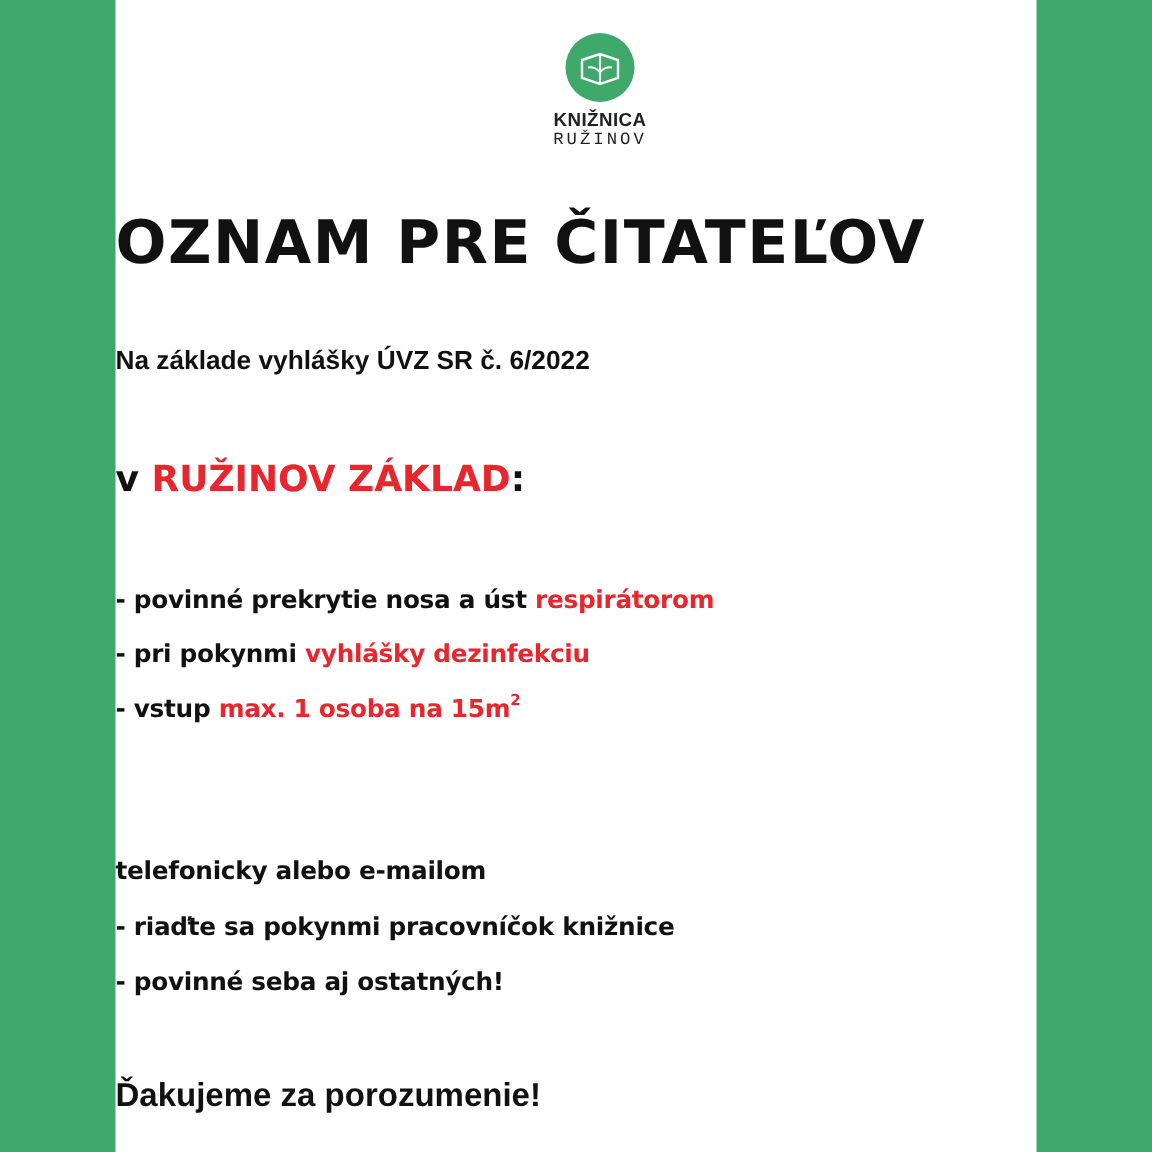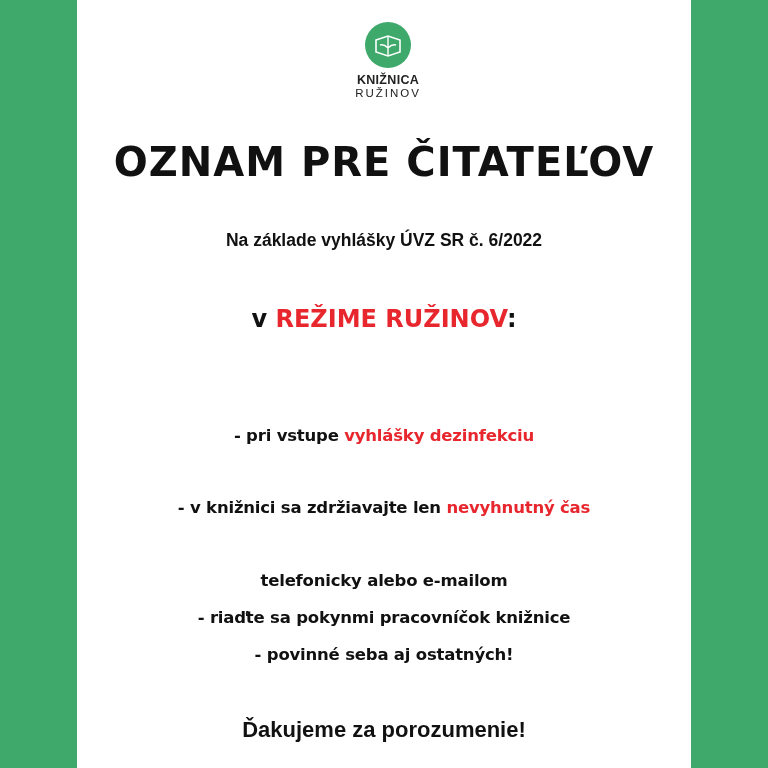--- a/index.html
+++ b/index.html
@@ -1,26 +1,26 @@
 <!DOCTYPE html>
 <html><head>
 <meta charset="utf-8">
 <style>
   html, body { margin:0; padding:0; }
   body { width:768px; height:768px; background:#3ea96a; position:relative; overflow:hidden;
          font-family:"DejaVu Sans", "Liberation Sans", sans-serif; }
   .panel { position:absolute; left:77px; top:0; width:614px; height:768px; background:#ffffff; }
-  .logo { position:absolute; left:4px; width:100%; top:22px; text-align:center; }
+  .logo { position:absolute; left:16px; width:100%; top:22px; text-align:center; }
   .logo-circle { width:46px; height:46px; border-radius:50%; background:#3ea96a; margin:0 auto; position:relative; }
   .logo-circle svg { position:absolute; left:9px; top:10px; }
   .logo-name { font-family:"Liberation Sans", sans-serif; font-weight:bold; font-size:12.5px; color:#222; margin-top:6px; line-height:13px; letter-spacing:0.3px; }
-  .logo-sub { font-family:Liberation Sans, sans-serif; font-size:11.5px; color:#222; letter-spacing:2px; line-height:13px; }
-  .title { position:absolute; left:0; width:100%; top:137px; text-align:center; font-family:"DejaVu Sans", sans-serif;
+  .logo-sub { font-family:Liberation Mono, monospace; font-size:11.5px; color:#222; letter-spacing:2px; line-height:13px; }
+  .title { position:absolute; left:0; width:100%; top:137px; text-align:left; font-family:"DejaVu Sans", sans-serif;
            font-weight:bold; font-size:40px; letter-spacing:1px; color:#111; line-height:50px; }
-  .line { position:absolute; left:0; width:100%; text-align:center; font-family:"Liberation Sans", sans-serif;
+  .line { position:absolute; left:0; width:100%; font-family:"Liberation Sans", sans-serif;
           font-weight:bold; color:#111; white-space:nowrap; }
   .intro { font-size:17.5px; }
   .regime { font-family:"DejaVu Sans", sans-serif; font-size:24px; }
   .rule { font-family:"DejaVu Sans", sans-serif; font-size:16.5px; letter-spacing:-0.2px; }
   .red { color:#e8262d; }
   .thanks { font-size:22px; }
   sup { font-size:10px; vertical-align:8px; }
 </style>
 </head>
 <body>
@@ -35,28 +35,31 @@
     </div>
     <div class="logo-name">KNIŽNICA</div>
     <div class="logo-sub">RUŽINOV</div>
   </div>
 
   <div class="title">OZNAM PRE ČITATEĽOV</div>
 
   <div class="line intro" style="top:230px">Na základe vyhlášky ÚVZ SR č. 6/2022</div>
 
   <div class="line regime" style="top:305px">
-    <span>v </span><span class="red">REŽIME RUŽINOV</span><span>:</span>
+    <span>v </span><span class="red">RUŽINOV ZÁKLAD</span><span>:</span>
   </div>
 
+  <div class="line rule" style="top:390px">
+    <span>- povinné prekrytie nosa a úst </span><span class="red">respirátorom</span>
+  </div>
   <div class="line rule" style="top:426px">
-    <span>- pri vstupe </span><span class="red">vyhlášky dezinfekciu</span>
+    <span>- pri pokynmi </span><span class="red">vyhlášky dezinfekciu</span>
   </div>
-  <div class="line rule" style="top:498px">
-    <span>- v knižnici sa zdržiavajte len </span><span class="red">nevyhnutný čas</span>
+  <div class="line rule" style="top:462px">
+    <span>- vstup </span><span class="red"><span>max. 1 osoba na 15m</span><sup>2</sup></span>
   </div>
   <div class="line rule" style="top:571px">
     <span>telefonicky alebo e-mailom</span>
   </div>
   <div class="line rule" style="top:608px">
     <span>- riaďte sa pokynmi pracovníčok knižnice</span>
   </div>
   <div class="line rule" style="top:645px">
     <span>- povinné seba aj ostatných!</span>
   </div>

